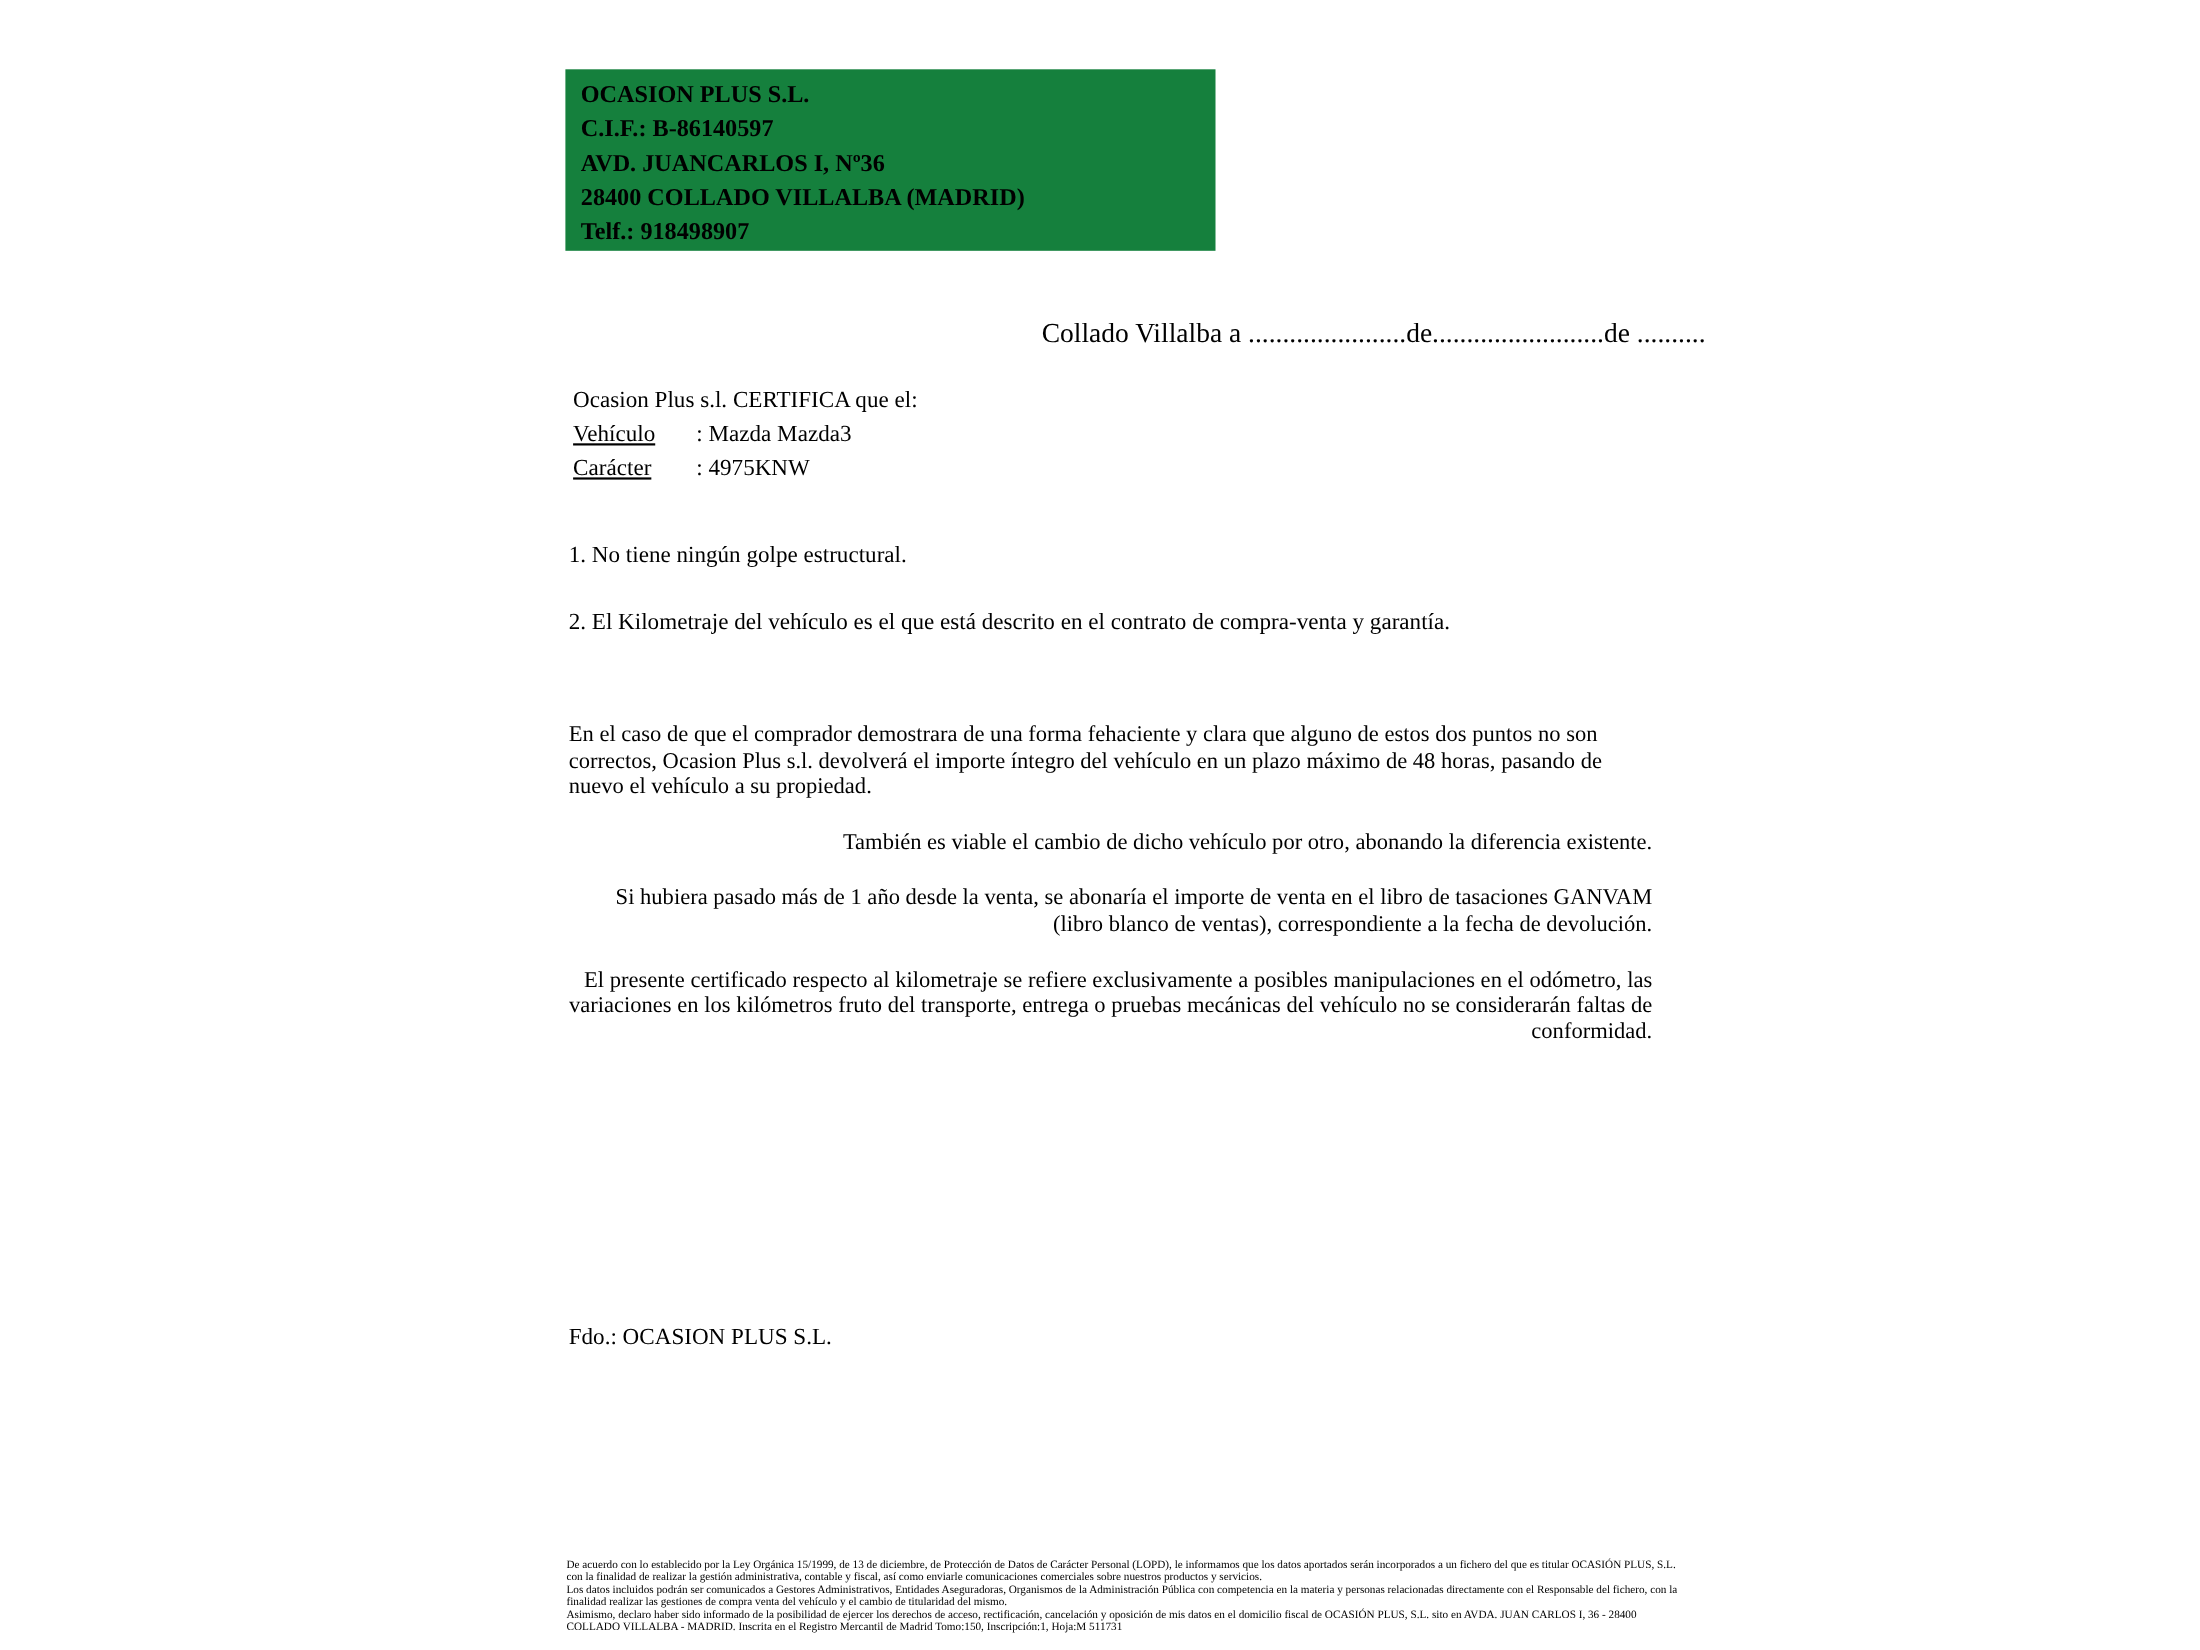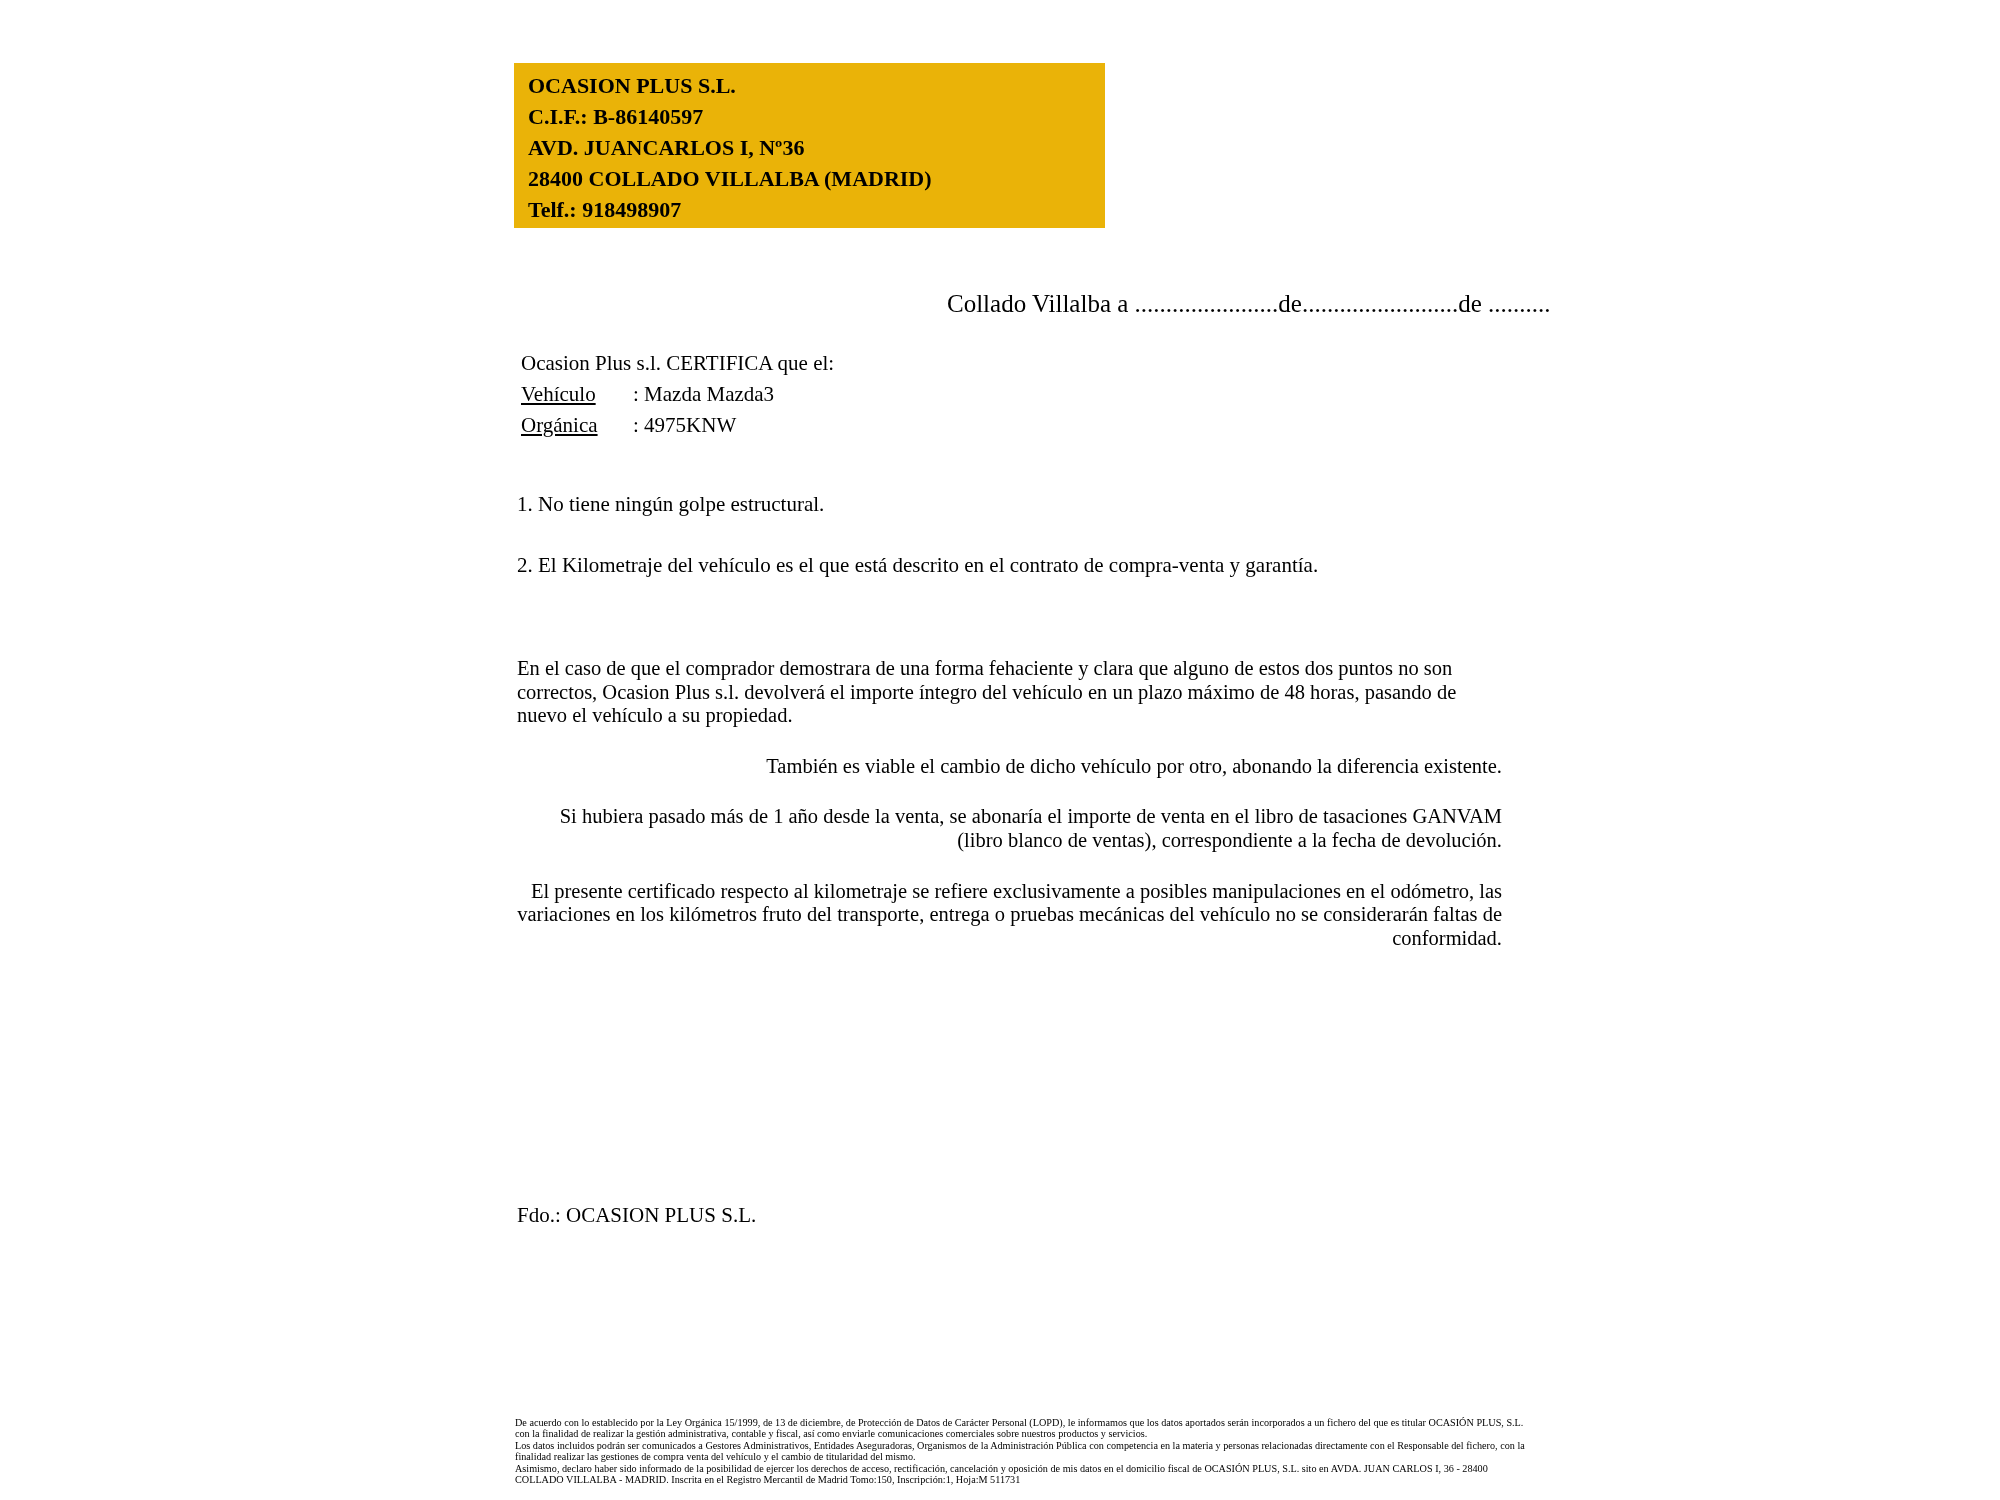--- a/index.html
+++ b/index.html
@@ -76,37 +76,37 @@
     width: 1010px;
     font-size: 10.2px;
     line-height: 11.4px;
   }
 </style>
 </head>
 <body>
 
 <div class="page">
 
-  <div class="letterhead" style="background: #eab308;">
+  <div class="letterhead" style="background: #15803d;">
     <div>OCASION PLUS S.L.</div>
     <div>C.I.F.: B-86140597</div>
     <div>AVD. JUANCARLOS I, Nº36</div>
     <div>28400 COLLADO VILLALBA (MADRID)</div>
     <div>Telf.: 918498907</div>
   </div>
 
   <div class="date-line">Collado Villalba a .......................de.........................de ..........</div>
 
   <div class="certify">
     <div>Ocasion Plus s.l. CERTIFICA que el:</div>
     <div>
       <span class="label-w"><span class="u">Vehículo</span></span><span>: Mazda Mazda3</span>
     </div>
     <div>
-      <span class="label-w"><span class="u">Orgánica</span></span><span>: 4975KNW</span>
+      <span class="label-w"><span class="u">Carácter</span></span><span>: 4975KNW</span>
     </div>
   </div>
 
   <div class="items">
     <div class="item">1. No tiene ningún golpe estructural.</div>
     <div class="item">2. El Kilometraje del vehículo es el que está descrito en el contrato de compra-venta y garantía.</div>
   </div>
 
   <div class="paras">
     <div class="para">En el caso de que el comprador demostrara de una forma fehaciente y clara que alguno de estos dos puntos no son correctos, Ocasion Plus s.l. devolverá el importe íntegro del vehículo en un plazo máximo de 48 horas, pasando de nuevo el vehículo a su propiedad.</div>

